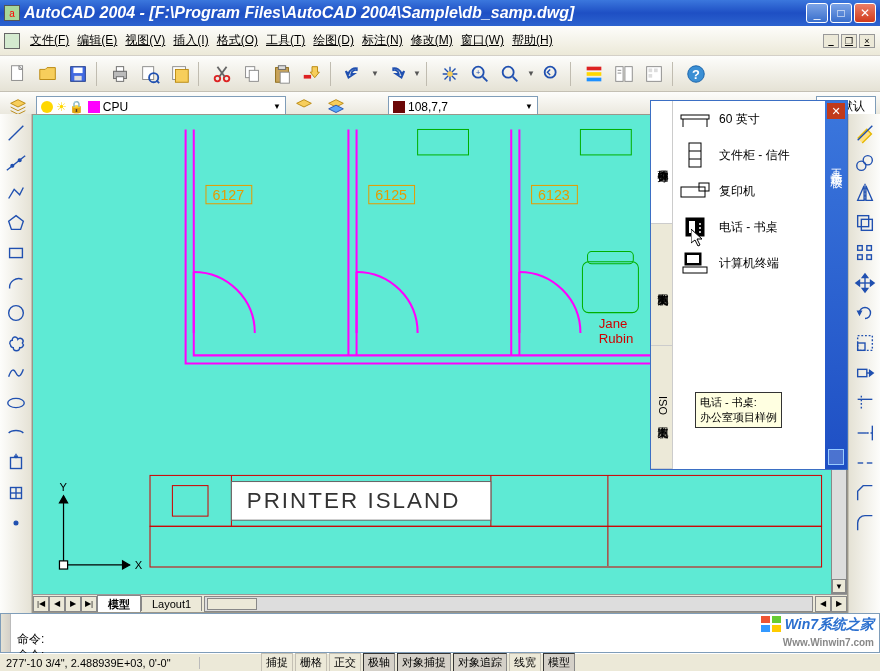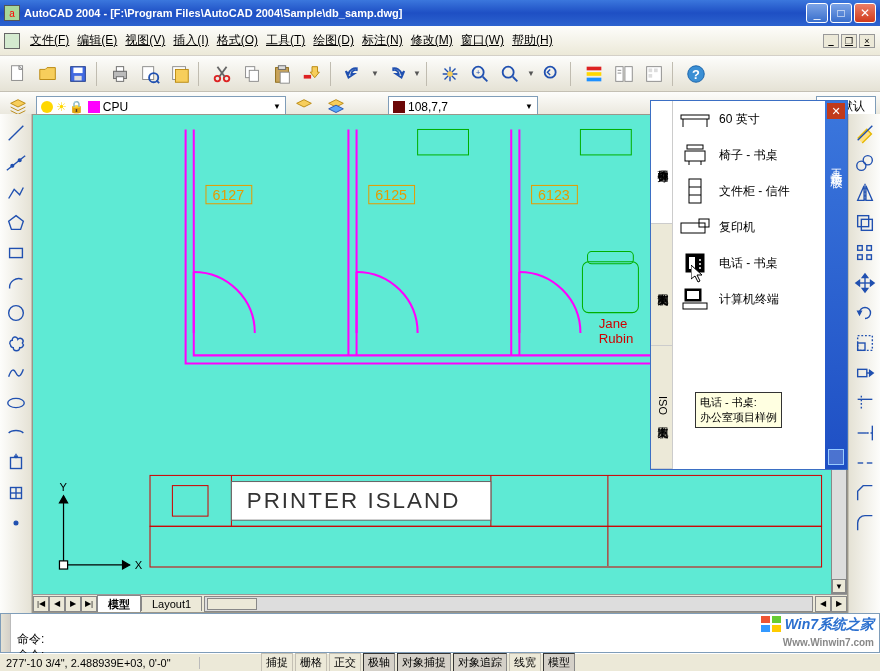--- a/index.html
+++ b/index.html
@@ -1,20 +1,20 @@
 <!DOCTYPE html>
 <html><head>
 <meta charset="utf-8">
 <style>
 * { margin: 0; padding: 0; box-sizing: border-box; font-family: "SimSun", Arial, sans-serif; }
 body { width: 880px; height: 671px; background: #ECE9D8; overflow: hidden; position: relative; font-size: 12px; }
 
 .titlebar { height: 26px; background: linear-gradient(to bottom, #3B77DD, #1E4FC4, #2C63CF); display: flex; align-items: center; padding: 0 4px; color: white; }
 .titlebar .appicon { width: 16px; height: 16px; background: #A8D89A; border: 1px solid #555; margin-right: 4px; display: flex; align-items: center; justify-content: center; font-size: 10px; color: red; }
-.titlebar .title { flex: 1; font-size: 11px; font-weight: bold; }
+.titlebar .title { flex: 1; font-size: 16px; font-weight: bold; font-style: italic; }
 .titlebar .winbtns { display: flex; gap: 2px; }
 .titlebar .winbtn { width: 22px; height: 20px; background: linear-gradient(to bottom,#7BA3E6,#3A6FCC); border: 1px solid #fff; border-radius: 3px; display: flex; align-items: center; justify-content: center; color: white; font-size: 12px; cursor: pointer; }
 .titlebar .winbtn.close { background: linear-gradient(to bottom,#EB7F68,#D13A1B); }
 
 .menubar { height: 30px; background: linear-gradient(to bottom,#FDFDFB,#ECE9D8); display: flex; align-items: center; padding: 0 4px; border-bottom: 1px solid #D4D0C8; text-decoration: underline; }
 .menubar .menuitem { padding: 2px 4px; cursor: pointer; }
 .menubar .spacer { flex: 1; }
 .menubar .mdibtn { width: 16px; height: 14px; margin: 0 1px; border: 1px solid #999; background: #ECE9D8; font-size: 9px; display: flex; align-items: center; justify-content: center; cursor: pointer; }
 .mdiicon { width: 16px; height: 16px; background: #D4EACF; border: 1px solid #666; margin-right: 6px; }
 
@@ -570,31 +570,20 @@
             <svg width="32" height="20" viewBox="0 0 32 20">
               <rect x="2" y="6" width="28" height="4" stroke="#000" fill="none"></rect>
               <line x1="4" y1="10" x2="4" y2="18" stroke="#000"></line>
               <line x1="28" y1="10" x2="28" y2="18" stroke="#000"></line>
             </svg>
           </div>
         <div class="lbl">60 英寸</div>
       </div>
       <div class="pitem">
         <div class="pic">
-            <svg width="32" height="24" viewBox="0 0 32 24">
-              <rect x="8" y="2" width="16" height="4" stroke="#000" fill="none"></rect>
-              <rect x="6" y="8" width="20" height="10" stroke="#000" fill="none"></rect>
-              <line x1="10" y1="18" x2="10" y2="22" stroke="#000"></line>
-              <line x1="22" y1="18" x2="22" y2="22" stroke="#000"></line>
-            </svg>
-          </div>
-        <div class="lbl">椅子 - 书桌</div>
-      </div>
-      <div class="pitem">
-        <div class="pic">
             <svg width="20" height="28" viewBox="0 0 20 28">
               <rect x="4" y="2" width="12" height="24" stroke="#000" fill="none"></rect>
               <line x1="4" y1="10" x2="16" y2="10" stroke="#000"></line>
               <line x1="4" y1="18" x2="16" y2="18" stroke="#000"></line>
             </svg>
           </div>
         <div class="lbl">文件柜 - 信件</div>
       </div>
       <div class="pitem">
         <div class="pic">

